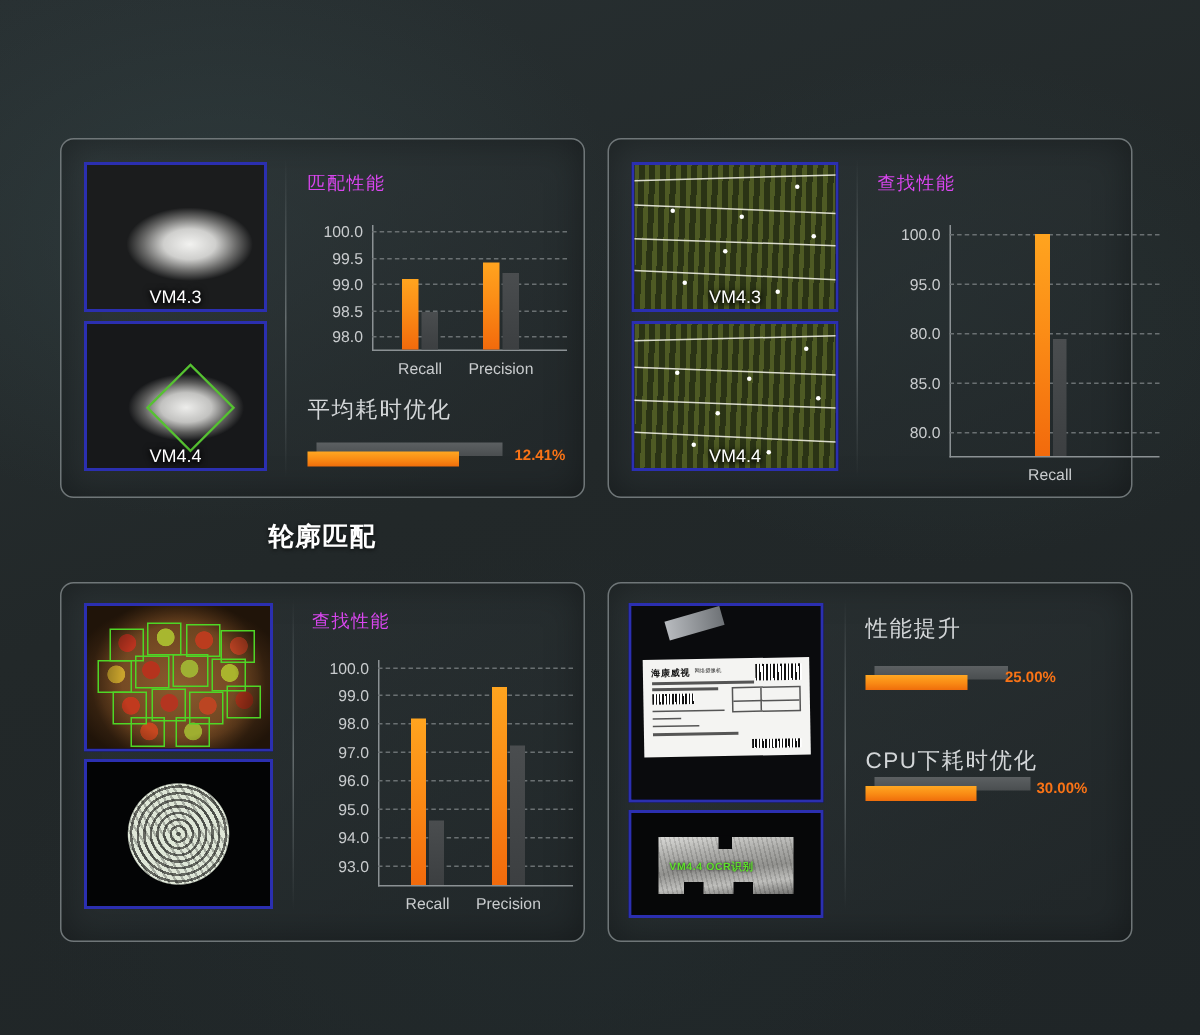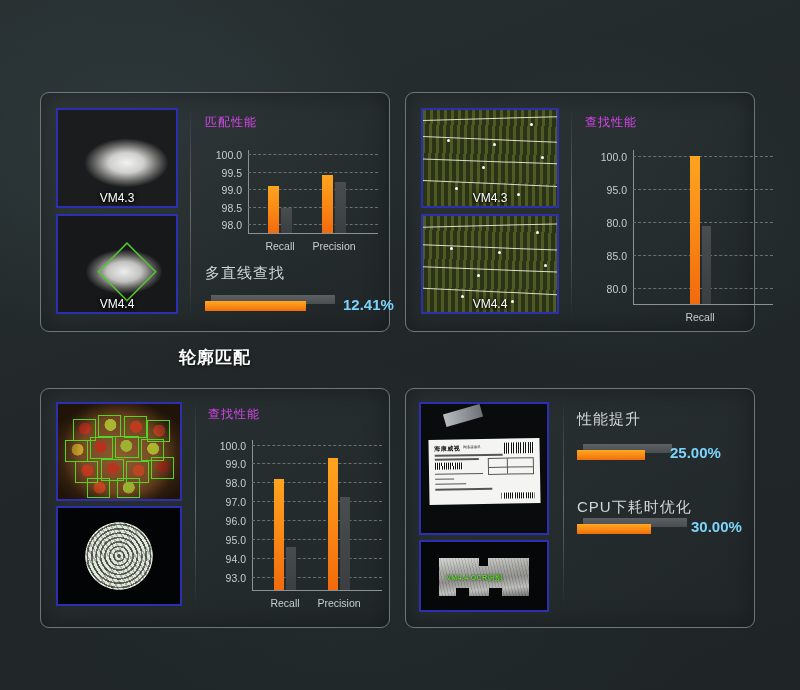--- a/index.html
+++ b/index.html
@@ -199,21 +199,21 @@
   .pbar-wrap{ position:absolute; }
   .pbar-track{
     position:absolute; left:6px; top:0; height:9px;
     background:linear-gradient(to bottom,#5c6062,#4a4e50);
   }
   .pbar-fill{
     position:absolute; left:0; top:6px; height:10px;
     background:linear-gradient(to bottom,#ffa722 0%,#f98a14 55%,#ef6d0b 100%);
   }
   .pval{
-    position:absolute; color:#7dd3fc; font-size:15px; font-weight:bold;
+    position:absolute; color:#f97316; font-size:10px; font-weight:bold;
     transform:translateY(-50%);
   }
 </style>
 </head>
 <body>
 
 <div id="bg-texture"></div>
 
 <div id="page">
 
@@ -258,21 +258,21 @@
           <div class="bar o" style="left:20px;width:11px;height:56.3%;"></div>
           <div class="bar g" style="left:33px;width:11px;height:29.2%;"></div>
           <div class="bar o" style="left:74px;width:11px;height:68.8%;"></div>
           <div class="bar g" style="left:87px;width:11px;height:60.4%;"></div>
 
           <span class="xtick" style="left:32px;">Recall</span>
           <span class="xtick" style="left:86px;">Precision</span>
         </div>
       </div>
 
-      <div class="metric-label" style="left:165px;top:172px;">多直线查找</div>
+      <div class="metric-label" style="left:165px;top:172px;">平均耗时优化</div>
       <div class="pbar-wrap" style="left:165px;top:203px;width:130px;height:16px;">
         <div class="pbar-track" style="width:124px;"></div>
         <div class="pbar-fill" style="width:78%;"></div>
       </div>
       <div class="pval" style="left:303px;top:212px;">12.41%</div>
     </div>
   </div>
   <div class="caption" style="left:40px;top:346px;width:350px;font-family:Liberation Mono, monospace;">轮廓匹配</div>
 
   <div class="quad" style="left:405px;top:92px;width:350px;height:240px;">

